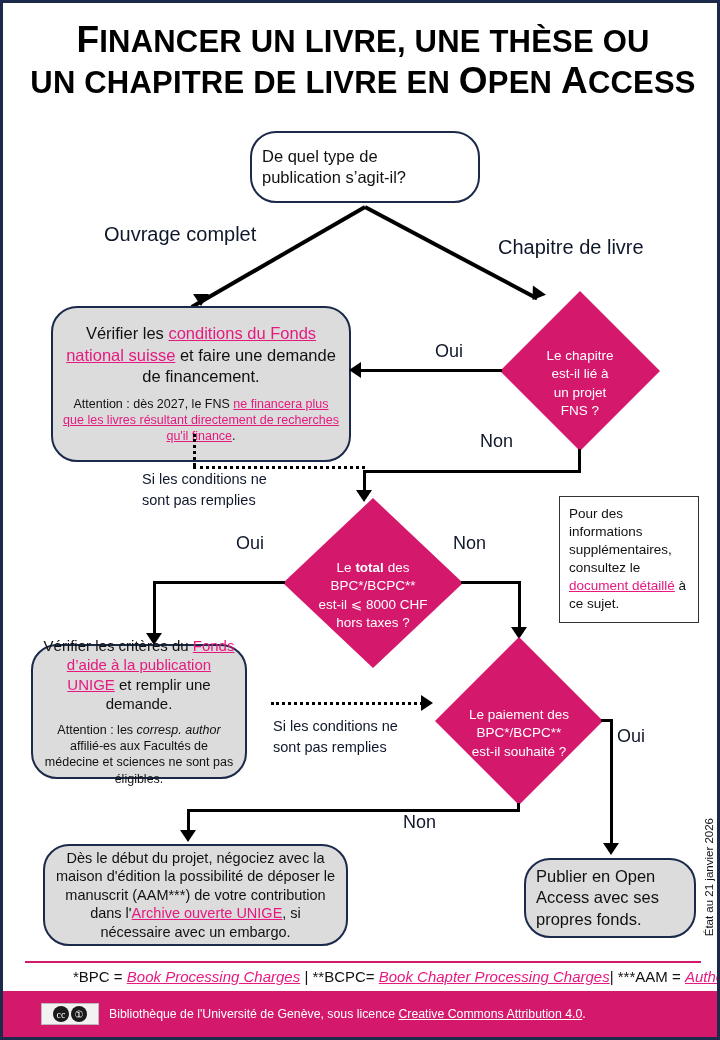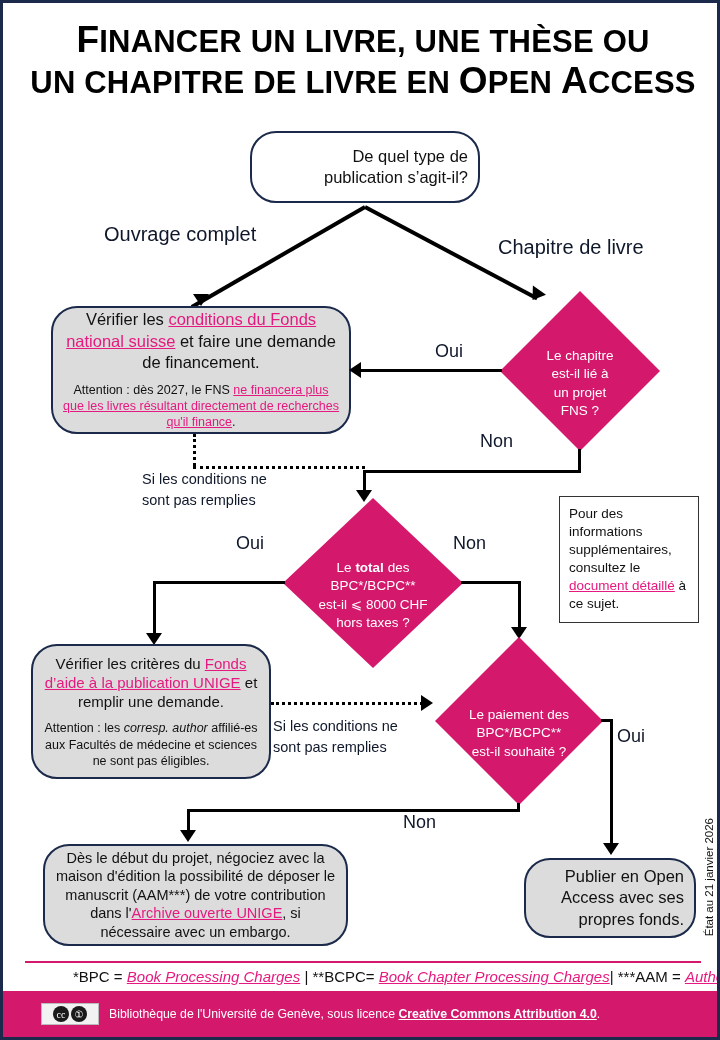--- a/index.html
+++ b/index.html
@@ -18,21 +18,21 @@
          font-weight:bold;color:#000;line-height:1.12;}
   #title .ln{display:block;font-size:31px;letter-spacing:.2px;}
   #title .cap{font-size:37px;}
   #title .sc{font-size:31px;}
 
   
   .node{position:absolute;box-sizing:border-box;}
 
   .pill{
     background:#dcdcdc;border:2.5px solid #1b2a4a;border-radius:26px;
-    display:flex;flex-direction:column;align-items:flex-end;justify-content:center;
+    display:flex;flex-direction:column;align-items:flex-start;justify-content:center;
     text-align:center;color:#111;padding:6px 10px;
   }
   .pill.white{background:#ffffff;}
   .pill .big{font-size:16.5px;line-height:1.28;}
   .pill .small{font-size:12.5px;line-height:1.3;margin-top:9px;}
 
   .diamond{
     background:#d4186c;
     display:flex;align-items:center;justify-content:center;text-align:center;
     color:#ffffff;
@@ -68,21 +68,21 @@
   .diag{position:absolute;height:4px;background:#000;transform-origin:0 50%;}
 
   
   #footsep{position:absolute;left:22px;top:958px;width:676px;height:2px;background:#d4186c;}
   #footnotes{position:absolute;left:22px;top:965px;width:680px;font-size:15px;color:#111;white-space:nowrap;margin-left:48px;}
   #footnotes .lnk{font-style:italic;}
 
   #footer{position:absolute;left:0;bottom:0;width:720px;height:46px;background:#d4186c;
           display:flex;align-items:center;}
   #footer .ftxt{color:#fff;font-size:12.3px;margin-left:10px;}
-  #footer .ftxt u{text-decoration:underline;font-weight:bold;}
+  #footer .ftxt u{text-decoration:underline;}
   #cc{margin-left:38px;width:56px;height:20px;background:#f2f2f2;border:1px solid #bbb;
       display:flex;align-items:center;justify-content:center;gap:2px;}
   #cc .circ{width:16px;height:16px;border-radius:50%;background:#1a1a1a;color:#fff;
             font-size:10px;display:flex;align-items:center;justify-content:center;
             font-family:"Liberation Serif",serif;}
 
   #vertdate{position:absolute;right:2px;top:815px;font-size:11.5px;color:#111;
             writing-mode:vertical-rl;transform:rotate(180deg);white-space:nowrap;}
 </style>
 </head>
@@ -102,21 +102,21 @@
 
   <div class="diag" style="left:362px;top:202px;width:200px;transform:rotate(150deg);"></div>
   <div class="arw down" style="left:190px;top:291px;"></div>
 
   <div class="diag" style="left:362px;top:202px;width:195px;transform:rotate(28deg);"></div>
   <div class="arw down" style="left:525px;top:286px;transform:rotate(35deg);"></div>
 
   <div class="lbl big" style="left:101px;top:220px;font-size:20px;">Ouvrage complet</div>
   <div class="lbl big" style="left:495px;top:233px;font-size:20px;">Chapitre de livre</div>
 
-  <div class="node pill" style="left:48px;top:303px;width:300px;height:128px;">
+  <div class="node pill" style="left:48px;top:303px;width:300px;height:156px;">
     <div class="big">
       <span>Vérifier les </span><span class="lnk">conditions du Fonds national suisse</span><span> et faire une demande de financement.</span>
     </div>
     <div class="small">
       <span>Attention : dès 2027, le FNS </span><span class="lnk">ne financera plus que les livres  résultant directement de recherches qu'il finance</span><span>.</span>
     </div>
   </div>
 
   <div class="node diamond" style="left:497px;top:288px;width:160px;height:160px;">
     <div class="dtxt">
@@ -156,21 +156,21 @@
   <div class="ln-h" style="left:150px;top:578px;width:132px;"></div>
   <div class="ln-v" style="left:150px;top:578px;height:54px;"></div>
   <div class="arw down" style="left:143px;top:630px;"></div>
   <div class="lbl yn" style="left:233px;top:530px;">Oui</div>
 
   <div class="ln-h" style="left:458px;top:578px;width:60px;"></div>
   <div class="ln-v" style="left:515px;top:578px;height:48px;"></div>
   <div class="arw down" style="left:508px;top:624px;"></div>
   <div class="lbl yn" style="left:450px;top:530px;">Non</div>
 
-  <div class="node pill" style="left:28px;top:641px;width:240px;height:135px;">
+  <div class="node pill" style="left:28px;top:641px;width:216px;height:135px;">
     <div class="big" style="font-size:15px;">
       <span>Vérifier les critères du </span><span class="lnk">Fonds d’aide à la publication UNIGE</span><span> et remplir une demande.</span>
     </div>
     <div class="small">
       <span>Attention : les </span><span class="it">corresp. author</span><span> affilié-es aux Facultés de médecine et sciences ne sont pas éligibles.</span>
     </div>
   </div>
 
   <div class="node infobox" style="left:556px;top:493px;width:140px;height:127px;">
     <span>Pour des informations supplémentaires, consultez le </span><span class="lnk">document détaillé</span><span> à ce sujet.</span>

